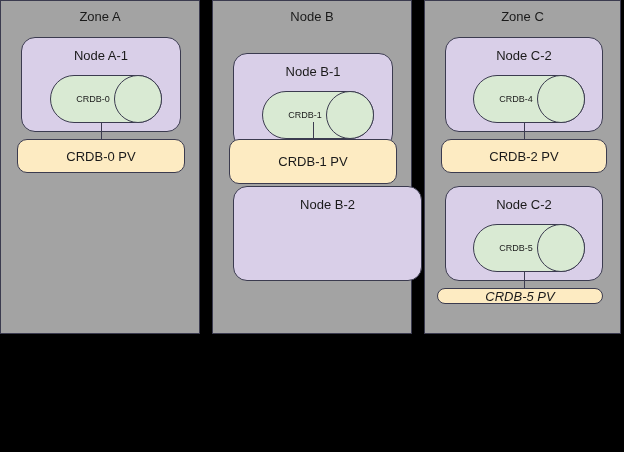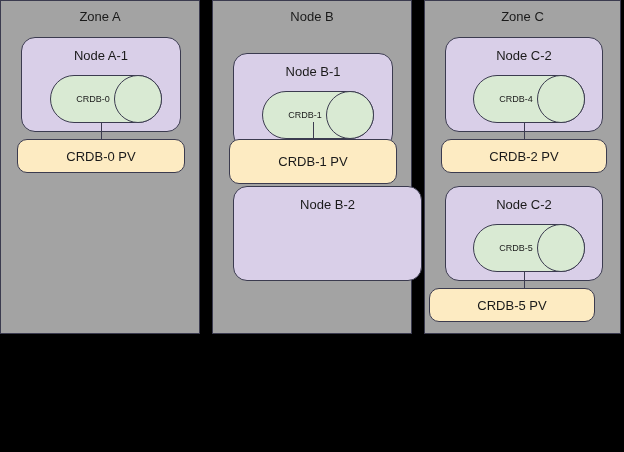--- a/index.html
+++ b/index.html
@@ -180,18 +180,18 @@
         <svg width="112" height="48" viewBox="0 0 112 48">
           <path d="M 24,0.5 L 88,0.5 A 23.5,23.5 0 0 1 88,47.5 L 24,47.5 A 23.5,23.5 0 0 1 24,0.5 Z" fill="#d9ead3" stroke="#3b3b4f" stroke-width="1"></path>
           <ellipse cx="88" cy="24" rx="23.5" ry="23.5" fill="#d9ead3" stroke="#3b3b4f" stroke-width="1"></ellipse>
         </svg>
         <div class="cyl-label">CRDB-5</div>
       </div>
     </div>
 
     <div class="connector" style="left:99px; top:270px; height:18px;"></div>
 
-    <div class="pv" style="left:4px; top:287px; width:166px; height:34px;">
+    <div class="pv" style="left:12px; top:287px; width:166px; height:16px;font-style:italic;">
       <span class="pv-label">CRDB-5 PV</span>
     </div>
   </div>
 
 </div>
 
 </body></html>

